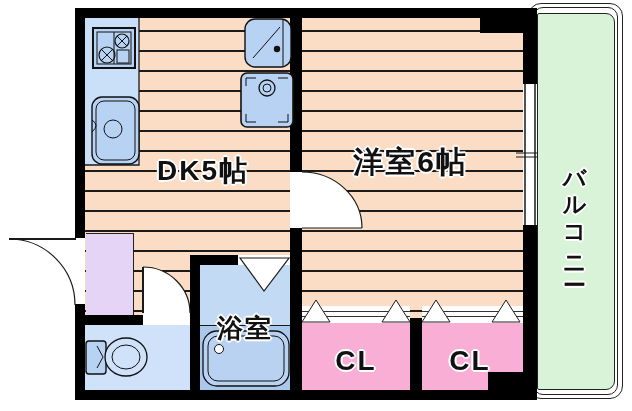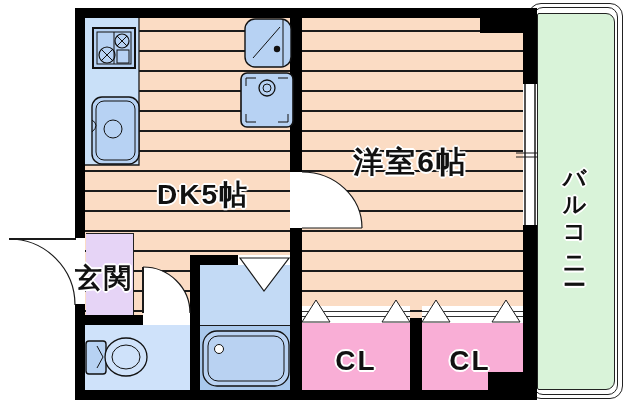--- a/index.html
+++ b/index.html
@@ -44,21 +44,21 @@
   .w-cl-div{left:410px;top:318px;width:12px;height:82px;}
   .w-pillar{left:480px;top:8px;width:43px;height:25px;}
   .w-notch{left:488px;top:372px;width:49px;height:28px;}
   
   .overlay{left:0;top:0;width:632px;height:411px;z-index:4;}
   
   .lbl{position:absolute;z-index:5;color:#111;font-weight:bold;text-align:center;
        text-shadow:-2px 0 0 #fff,2px 0 0 #fff,0 -2px 0 #fff,0 2px 0 #fff,
                    -1px -1px 0 #fff,1px -1px 0 #fff,-1px 1px 0 #fff,1px 1px 0 #fff;
        letter-spacing:2px;white-space:nowrap;}
-  .lbl-dk{left:138px;top:152px;width:130px;font-size:28px;margin-top:24px;}
+  .lbl-dk{left:138px;top:152px;width:130px;font-size:28px;}
   .lbl-living{left:328px;top:142px;width:165px;font-size:30px;}
   .lbl-genkan{left:68px;top:260px;width:72px;font-size:27px;}
   .lbl-bath{left:205px;top:311px;width:80px;font-size:26px;}
   .lbl-wc{left:103px;top:337px;width:72px;font-size:31px;}
   .lbl-cl1{left:316px;top:345px;width:80px;font-size:28px;}
   .lbl-cl2{left:430px;top:345px;width:80px;font-size:28px;}
   .lbl-balcony{left:549px;top:118px;width:42px;height:190px;font-size:23px;
                writing-mode:vertical-rl;text-orientation:upright;letter-spacing:4px;
                font-weight:bold;}
 </style>
@@ -185,18 +185,18 @@
       <rect x="523" y="84" width="14" height="141" fill="#fff"></rect>
       <line x1="525" y1="84" x2="525" y2="225" stroke="#1a1a1a" stroke-width="1.5"></line>
       <line x1="535" y1="84" x2="535" y2="225" stroke="#1a1a1a" stroke-width="1.5"></line>
       <line x1="516" y1="153" x2="538" y2="153" stroke="#1a1a1a" stroke-width="1"></line>
       <line x1="516" y1="157" x2="538" y2="157" stroke="#1a1a1a" stroke-width="1"></line>
     </g>
   </svg>
 
   <div class="lbl lbl-dk">DK5帖</div>
   <div class="lbl lbl-living">洋室6帖</div>
-  <div class="lbl lbl-genkan">玄関</div>
+  <div class="lbl lbl-bath">浴室</div>
   <div class="lbl lbl-cl1">CL</div>
   <div class="lbl lbl-cl2">CL</div>
   <div class="lbl lbl-balcony">バルコニー</div>
 
 </div>
 
 </body></html>

